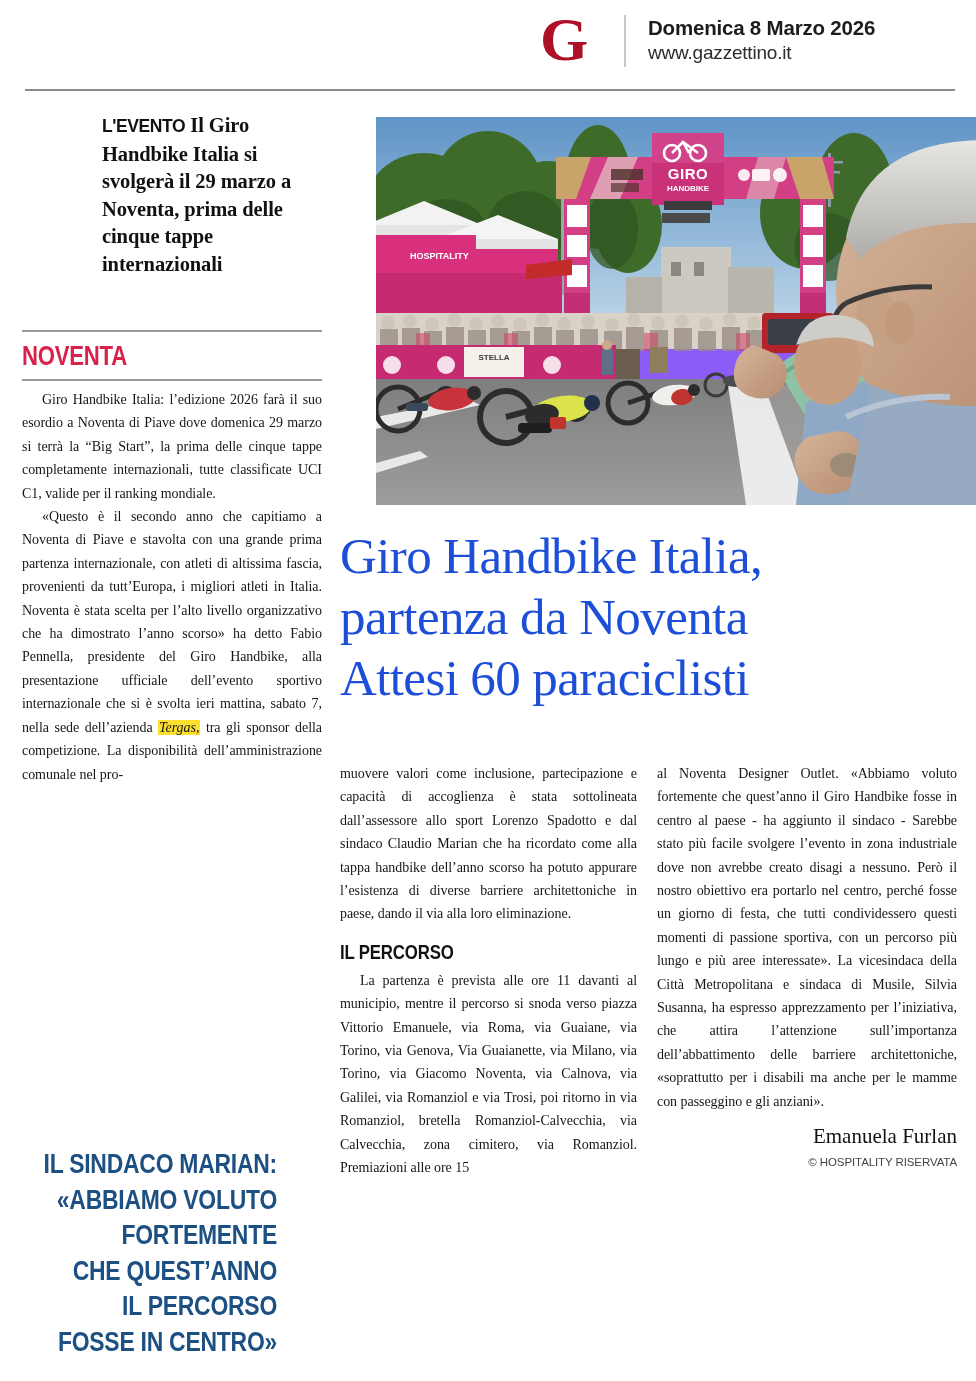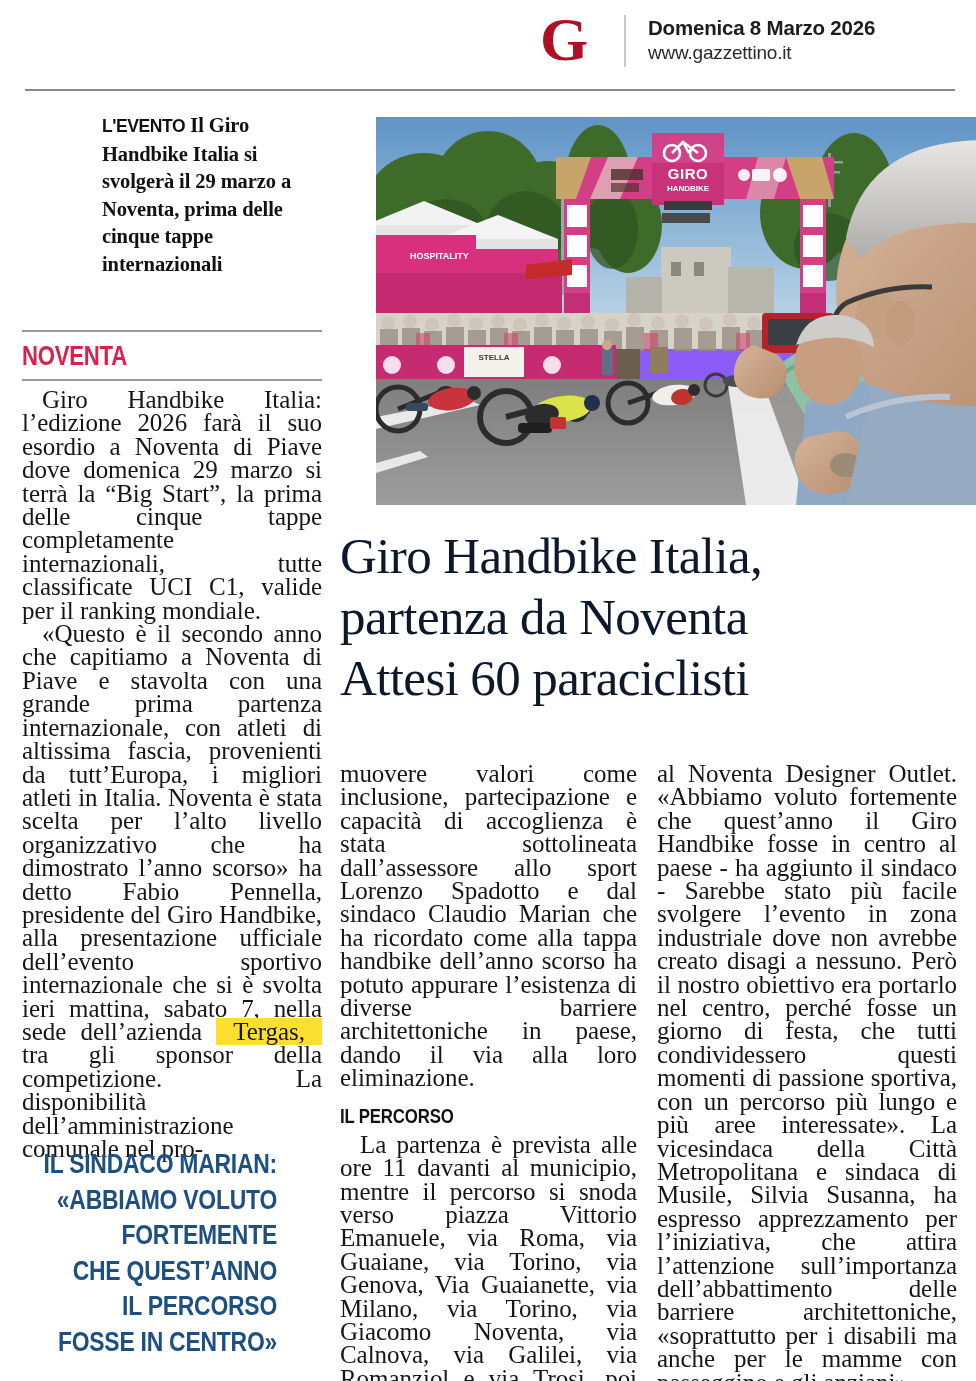--- a/index.html
+++ b/index.html
@@ -87,32 +87,32 @@
     transform: scaleX(0.82);
     transform-origin: left center;
   }
   .sect-rule-bot {
     position: absolute; left: 0px; top: 267px; width: 300px; height: 2px;
     background: #9a9a9a;
   }
 
   .body-text {
     font-family: "Liberation Serif", serif;
-    font-size: 25px;
+    font-size: 14px;
     line-height: 23.4px;
     text-align: justify;
     color: #161616;
     hyphens: none;
     letter-spacing: -0.05px;
   }
   .body-text p { margin: 0; text-indent: 20px; }
   .left-body {
     position: absolute; left: 0px; top: 276px; width: 300px;
   }
-  mark.hl { background: #FDE02F; color: #161616; padding: 0 17px; }
+  mark.hl { background: #FDE02F; color: #161616; padding: 0 1px; font-style: italic; }
 
   
   .pullquote {
     position: absolute; left: 22px; top: 1147px; width: 300px;
     font-family: "Liberation Sans", sans-serif;
     font-weight: 700;
     font-size: 27px;
     line-height: 35.5px;
     color: #1C4F82;
     letter-spacing: -0.3px;
@@ -127,21 +127,21 @@
   }
   .photo svg { display: block; }
 
   
   .headline {
     position: absolute; left: 340px; top: 526px; width: 620px;
     font-family: "Liberation Serif", serif;
     font-weight: 400;
     font-size: 51px;
     line-height: 61px;
-    color: #0f172a;
+    color: #1d4ed8;
     letter-spacing: -0.6px;
   }
   .headline div { white-space: nowrap; }
 
   
   .col-mid {
     position: absolute; left: 340px; top: 762px; width: 297px;
   }
   .col-right {
     position: absolute; left: 657px; top: 762px; width: 300px;

